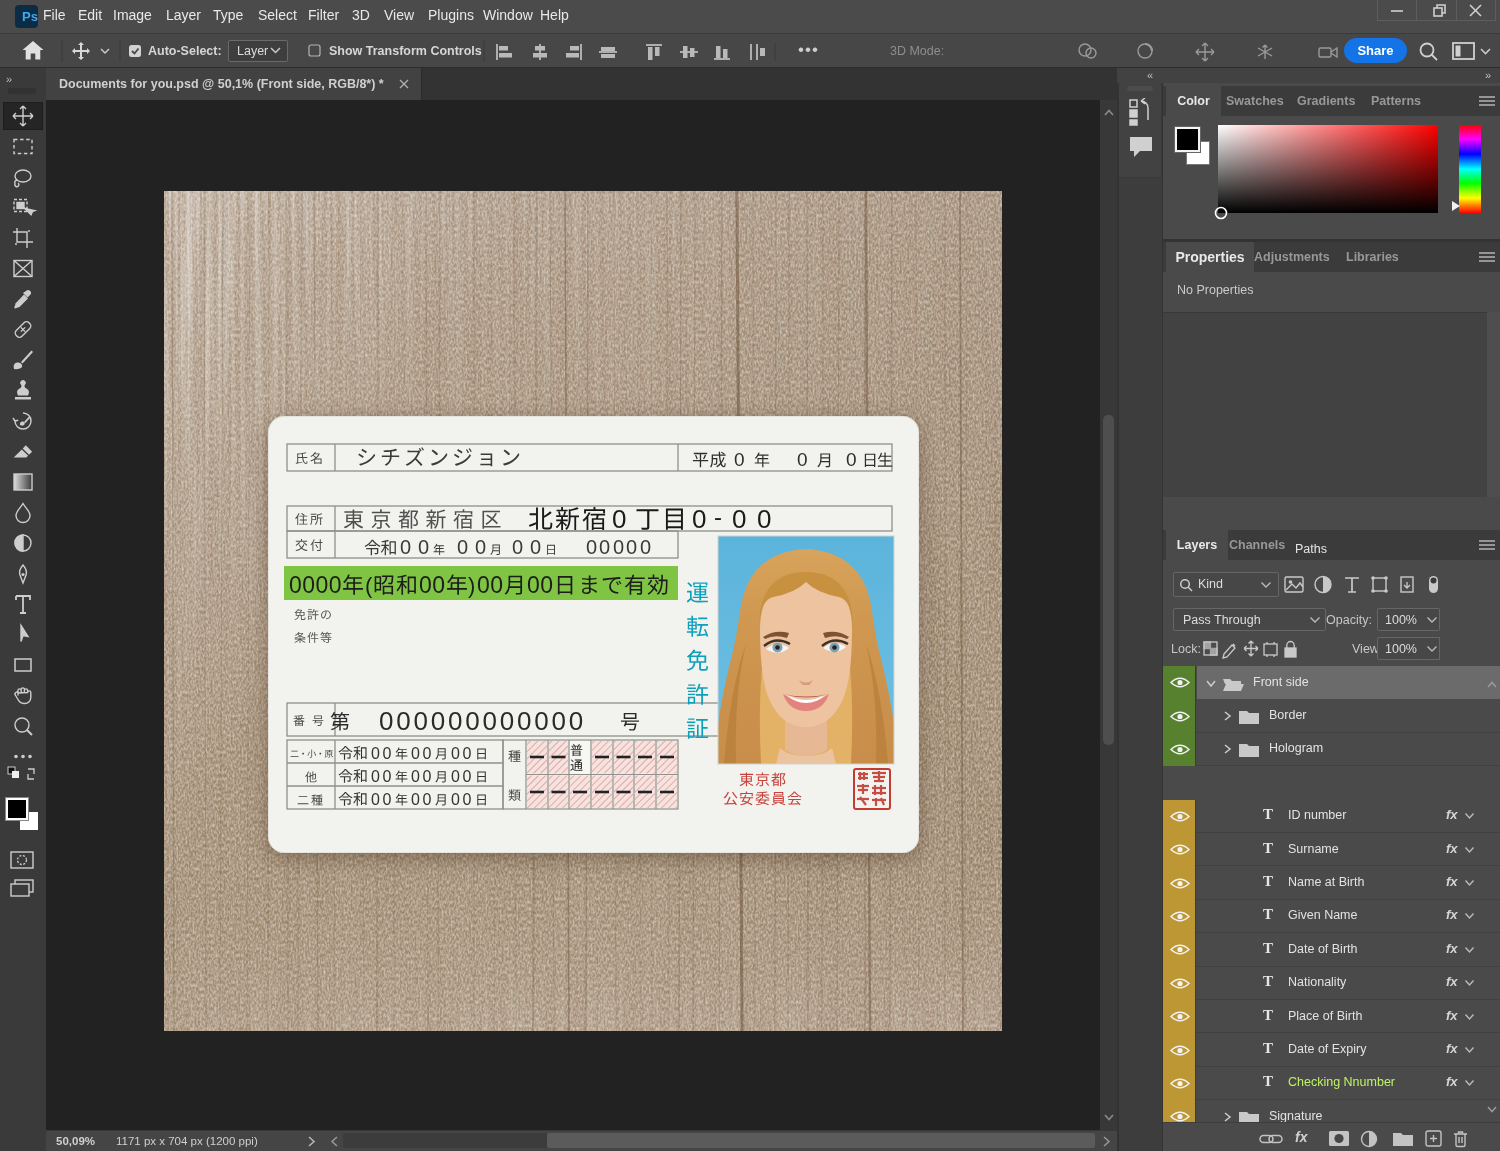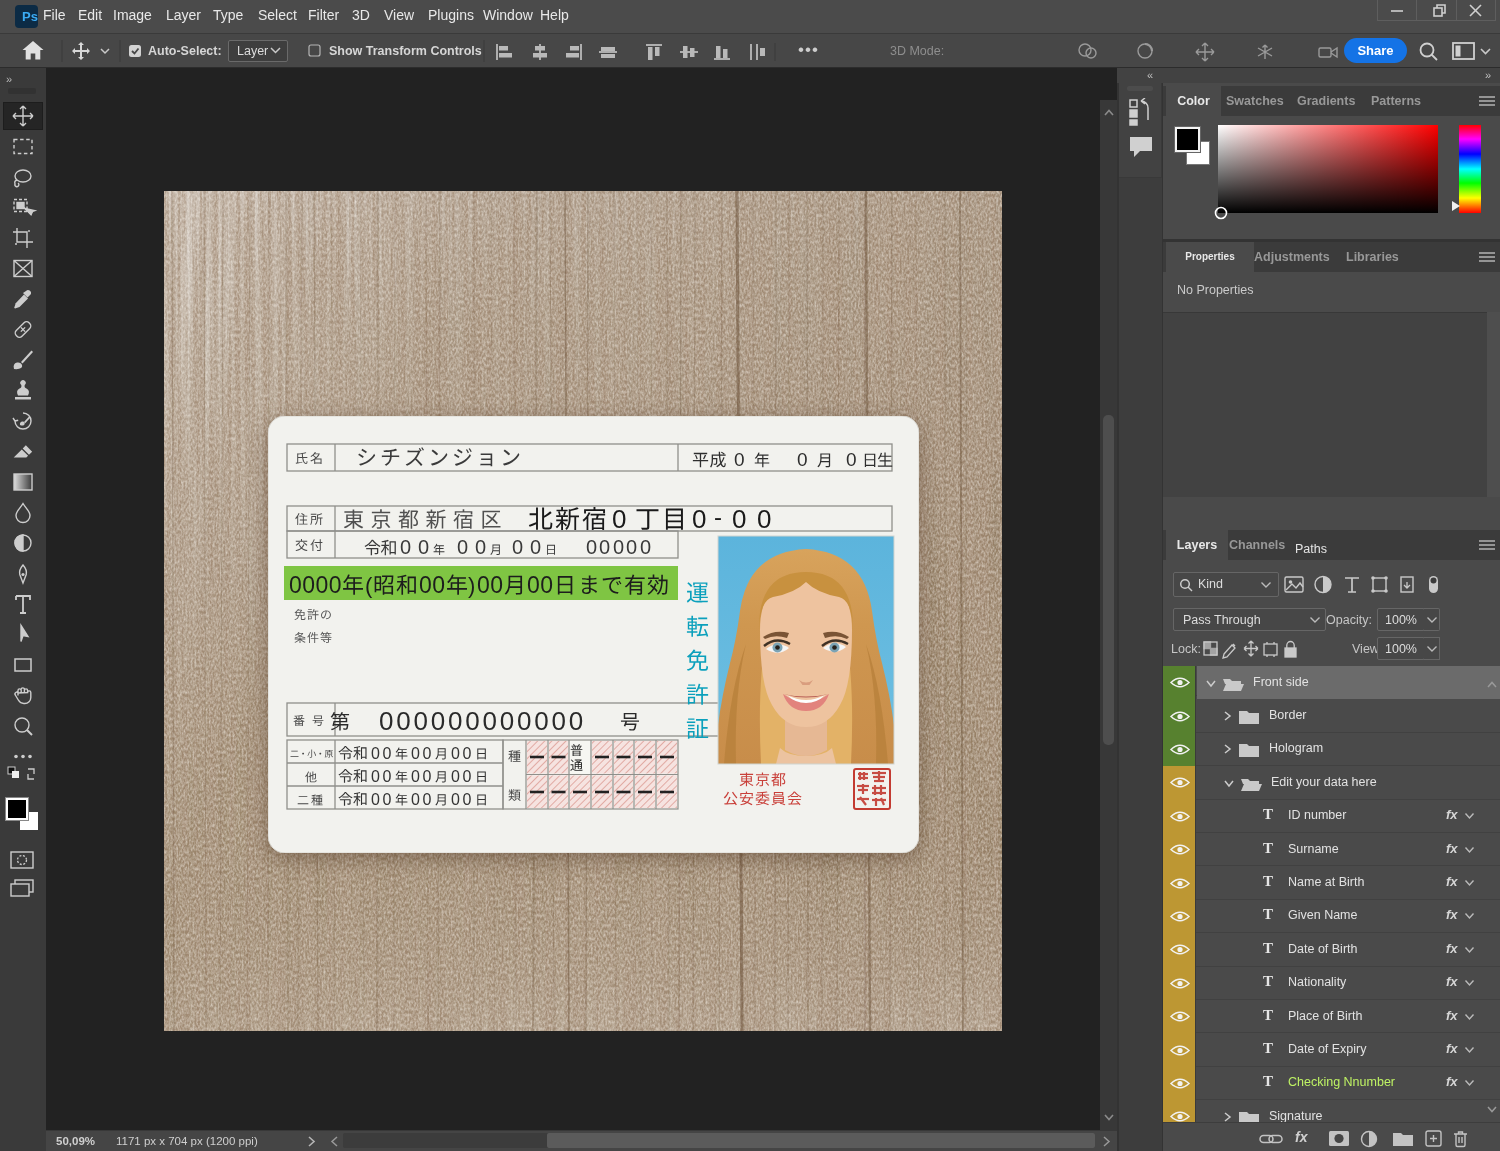--- a/index.html
+++ b/index.html
@@ -247,20 +247,28 @@
         <rect x="5.5" y="729.5" width="23" height="23" fill="none" stroke="#888" stroke-width="1"></rect>
         <g transform="translate(11 784)">
           <rect x="0" y="0" width="22" height="16" stroke="#cdcdcd" fill="none" stroke-width="1.4"></rect>
           <circle cx="11" cy="8" r="4.5" stroke="#cdcdcd" fill="none" stroke-dasharray="2 1.6" stroke-width="1.3"></circle>
         </g>
         <g transform="translate(11 812)" stroke="#cdcdcd" fill="none" stroke-width="1.4">
           <rect x="4" y="0" width="18" height="12"></rect>
           <rect x="0" y="4" width="18" height="12" fill="#3a3a3a"></rect>
         </g>
       </svg>
+    </div>
+    <div class="abs" style="left:46px;top:68px;width:1071px;height:32px;background:#333333">
+      <div class="abs" style="left:0;top:0;width:376px;height:32px;background:#424242;border-right:1px solid #2a2a2a">
+        <div class="abs" style="left:13px;top:9px;color:#d0d0d0;font-size:12.5px;font-weight:bold">Documents for you.psd @ 50,1% (Front side, RGB/8*) *</div>
+        <svg class="abs" style="left:352px;top:10px" width="12" height="12">
+          <path d="M2 2 l8 8 M10 2 l-8 8" stroke="#b0b0b0" stroke-width="1.3"></path>
+        </svg>
+      </div>
     </div>
     <div class="abs" style="left:46px;top:100px;width:1054px;height:1030px;background:#222222;overflow:hidden">
       <div class="abs" style="left:118px;top:91px;width:838px;height:840px;background:
 linear-gradient(115deg, rgba(255,255,255,0.55) 0%, rgba(255,255,255,0.25) 12%, rgba(255,255,255,0) 28%),
 linear-gradient(to right, rgba(90,60,30,0) 55%, rgba(90,60,30,0.10) 78%, rgba(90,60,30,0.16) 100%),
 linear-gradient(355deg, rgba(255,255,255,0.30) 0%, rgba(255,255,255,0.10) 10%, rgba(255,255,255,0) 22%),
 linear-gradient(172deg, #b8aca0 0%, #a89884 18%, #9f8c76 40%, #968266 62%, #978368 82%, #9d8970 100%)">
 <svg class="abs" style="left:0;top:0" width="838" height="840">
 <defs>
 <filter id="wgrain" x="0" y="0" width="100%" height="100%">
@@ -720,21 +728,21 @@
         <svg class="abs" style="left:48px;top:120px" width="20" height="20">
           <circle cx="10" cy="10" r="5.5" stroke="#fff" fill="none" stroke-width="1.6"></circle>
         </svg>
         <div class="abs" style="left:296px;top:42px;width:22px;height:88px;background:linear-gradient(to bottom,#f00 0%,#f0f 16%,#00f 33%,#0ff 50%,#0f0 66%,#ff0 83%,#f00 100%)"></div>
         <svg class="abs" style="left:287px;top:116px" width="12" height="14">
           <path d="M2 2 l8 5 -8 5 z" fill="#f0f0f0"></path>
         </svg>
       </div>
       <div class="abs" style="left:46px;top:174px;width:337px;height:288px;background:#4a4a4a">
         <div class="abs" style="left:0;top:0;width:337px;height:30px;background:#3b3b3b"></div>
-        <div class="abs" style="left:3px;top:0;width:88px;height:30px;background:#4a4a4a;color:#e8e8e8;font-size:10px;font-weight:bold;text-align:center;line-height:30px">Properties</div>
+        <div class="abs" style="left:3px;top:0;width:88px;height:30px;background:#4a4a4a;color:#e8e8e8;font-size:14px;font-weight:bold;text-align:center;line-height:30px">Properties</div>
         <div class="abs" style="left:91px;top:8px;color:#989898;font-size:12.5px;font-weight:bold">Adjustments</div>
         <div class="abs" style="left:183px;top:8px;color:#989898;font-size:12.5px;font-weight:bold">Libraries</div>
         <svg class="abs" style="left:316px;top:9px" width="18" height="12">
           <g stroke="#b5b5b5" stroke-width="1.5">
             <line x1="0" y1="2" x2="16" y2="2"></line>
             <line x1="0" y1="6" x2="16" y2="6"></line>
             <line x1="0" y1="10" x2="16" y2="10"></line>
           </g>
         </svg>
         <div class="abs" style="left:14px;top:41px;color:#cacaca;font-size:12.5px">No Properties</div>
@@ -855,35 +863,20 @@
               <path d="M2 7.5 q9 -8.5 18 0 q-9 8.5 -18 0 z" stroke="#f2f2f2" fill="none" stroke-width="1.5"></path>
               <circle cx="11" cy="7.5" r="2.6" fill="#f2f2f2"></circle>
             </svg>
             <svg class="abs" style="left:58px;top:10.7px" width="12" height="12">
               <path d="M4 2 l5 4 -5 4" stroke="#ccc" fill="none" stroke-width="1.5"></path>
             </svg>
             <svg class="abs" style="left:75px;top:8.7px" width="24" height="17">
               <path d="M1 3 h8 l2 2 h10 v11 h-20 z" fill="#c9c9c9"></path>
             </svg>
             <div class="abs" style="left:106px;top:8.7px;color:#e2e2e2;font-size:12.5px">Hologram</div>
-          </div>
-          <div class="abs" style="left:0;top:236.2px;width:337px;height:33.4px;background:#4a4a4a;border-bottom:1px solid #414141">
-            <div class="abs" style="left:0;top:0;width:33px;height:33.4px;background:#bd9733;border-right:1px solid #3a3a3a"></div>
-            <svg class="abs" style="left:6px;top:9.2px" width="22" height="15">
-              <path d="M2 7.5 q9 -8.5 18 0 q-9 8.5 -18 0 z" stroke="#f2f2f2" fill="none" stroke-width="1.5"></path>
-              <circle cx="11" cy="7.5" r="2.6" fill="#f2f2f2"></circle>
-            </svg>
-            <svg class="abs" style="left:60px;top:10.7px" width="12" height="12">
-              <path d="M2 4 l4 5 4 -5" stroke="#ccc" fill="none" stroke-width="1.5"></path>
-            </svg>
-            <svg class="abs" style="left:77px;top:8.7px" width="24" height="17">
-              <path d="M1 4 h7 l2 2 h9 v3 h-16 z" fill="#c9c9c9"></path>
-              <path d="M1 16 l3 -7 h18 l-3 7 z" fill="#c9c9c9"></path>
-            </svg>
-            <div class="abs" style="left:108px;top:8.7px;color:#e2e2e2;font-size:12.5px">Edit your data here</div>
           </div>
           <div class="abs" style="left:0;top:269.6px;width:337px;height:33.4px;background:#4a4a4a;border-bottom:1px solid #414141">
             <div class="abs" style="left:0;top:0;width:33px;height:33.4px;background:#bd9733;border-right:1px solid #3a3a3a"></div>
             <svg class="abs" style="left:6px;top:9.2px" width="22" height="15">
               <path d="M2 7.5 q9 -8.5 18 0 q-9 8.5 -18 0 z" stroke="#f2f2f2" fill="none" stroke-width="1.5"></path>
               <circle cx="11" cy="7.5" r="2.6" fill="#f2f2f2"></circle>
             </svg>
             <div class="abs" style="left:100px;top:6.7px;color:#e6e6e6;font-size:15px;font-weight:bold;font-family:'Liberation Serif',serif">T</div>
             <div class="abs" style="left:125px;top:8.7px;color:#e2e2e2;font-size:12.5px">ID number</div>
             <div class="abs" style="left:330px;top:7.7px;color:#d5d5d5;font-size:13px;font-style:italic;font-weight:bold;transform:translateX(-47px)">fx</div>

